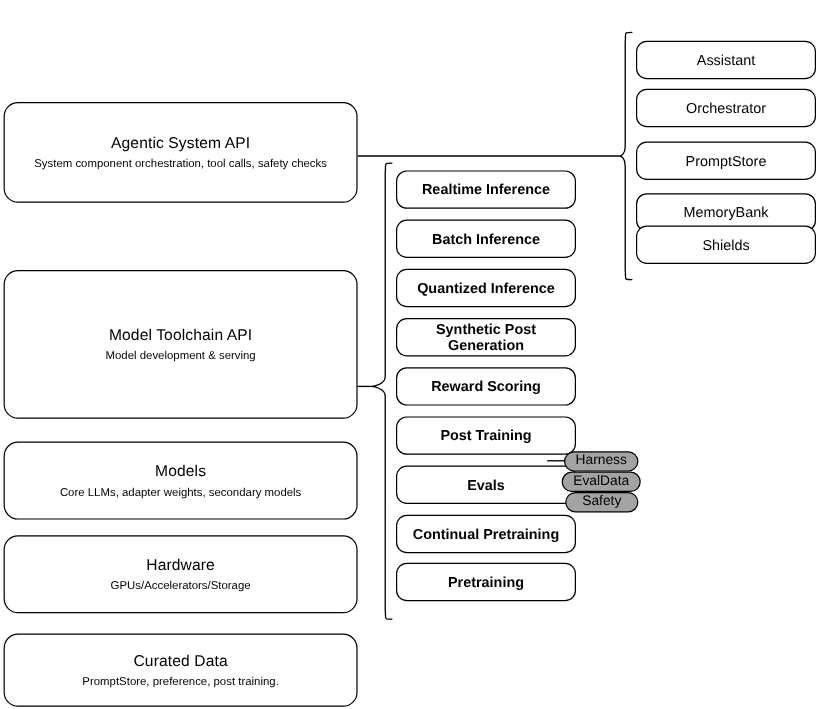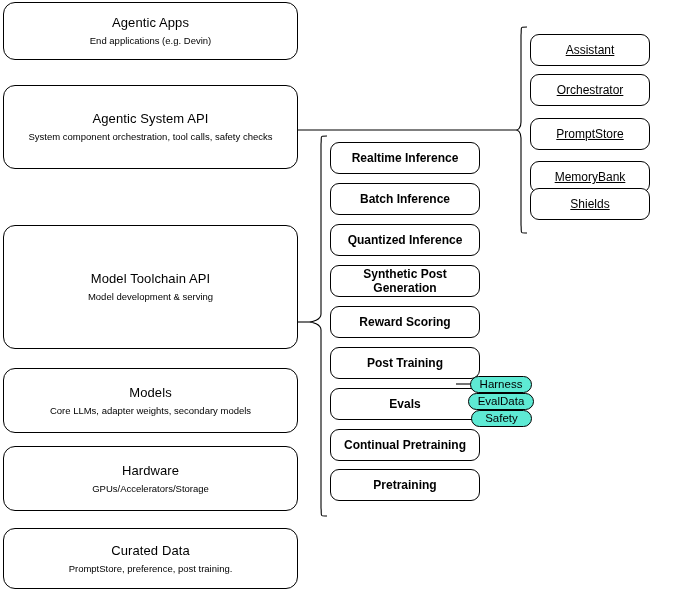--- a/index.html
+++ b/index.html
@@ -55,29 +55,28 @@
     font-size: 12px;
     line-height: 14px;
   }
   .mid-chip {
     left: 330px;
     width: 150px;
     font-weight: bold;
   }
   .right-chip {
     left: 530px;
-    width: 120px;
-    text-decoration: underline;
+    width: 150px;
   }
   
   .pill {
     position: absolute;
     box-sizing: border-box;
     border: 1px solid #000000;
-    background: #5eead4;
+    background: #a3a3a3;
     border-radius: 999px;
     display: flex;
     align-items: center;
     justify-content: center;
     font-size: 11.5px;
     line-height: 13px;
     height: 17px;
   }
   svg.overlay {
     position: absolute;
@@ -90,24 +89,20 @@
     fill: none;
     stroke: #000000;
     stroke-width: 1.1;
   }
 </style>
 </head>
 <body>
 
 <div id="canvas">
 
-  <div class="box layer-box" style="top:2px; height:58px;">
-    <div class="layer-title">Agentic Apps</div>
-    <div class="layer-sub">End applications (e.g. Devin)</div>
-  </div>
 
   <div class="box layer-box" style="top:85px; height:84px;">
     <div class="layer-title">Agentic System API</div>
     <div class="layer-sub">System component orchestration, tool calls, safety checks</div>
   </div>
 
   <div class="box layer-box" style="top:225px; height:124px;">
     <div class="layer-title">Model Toolchain API</div>
     <div class="layer-sub">Model development &amp; serving</div>
   </div>

